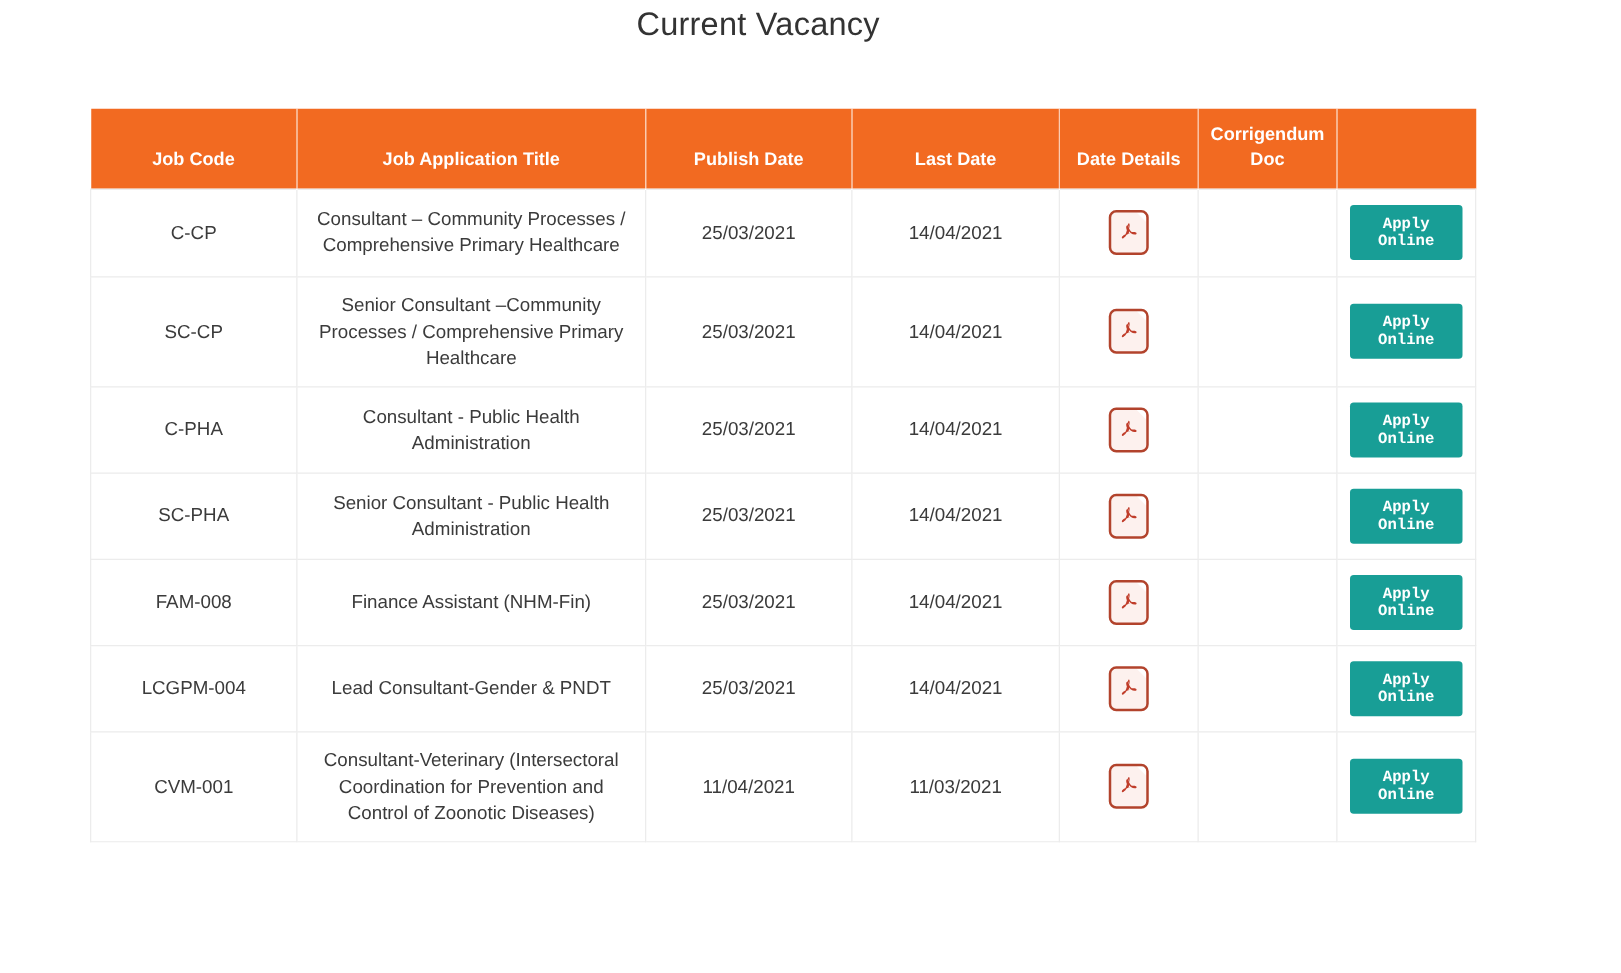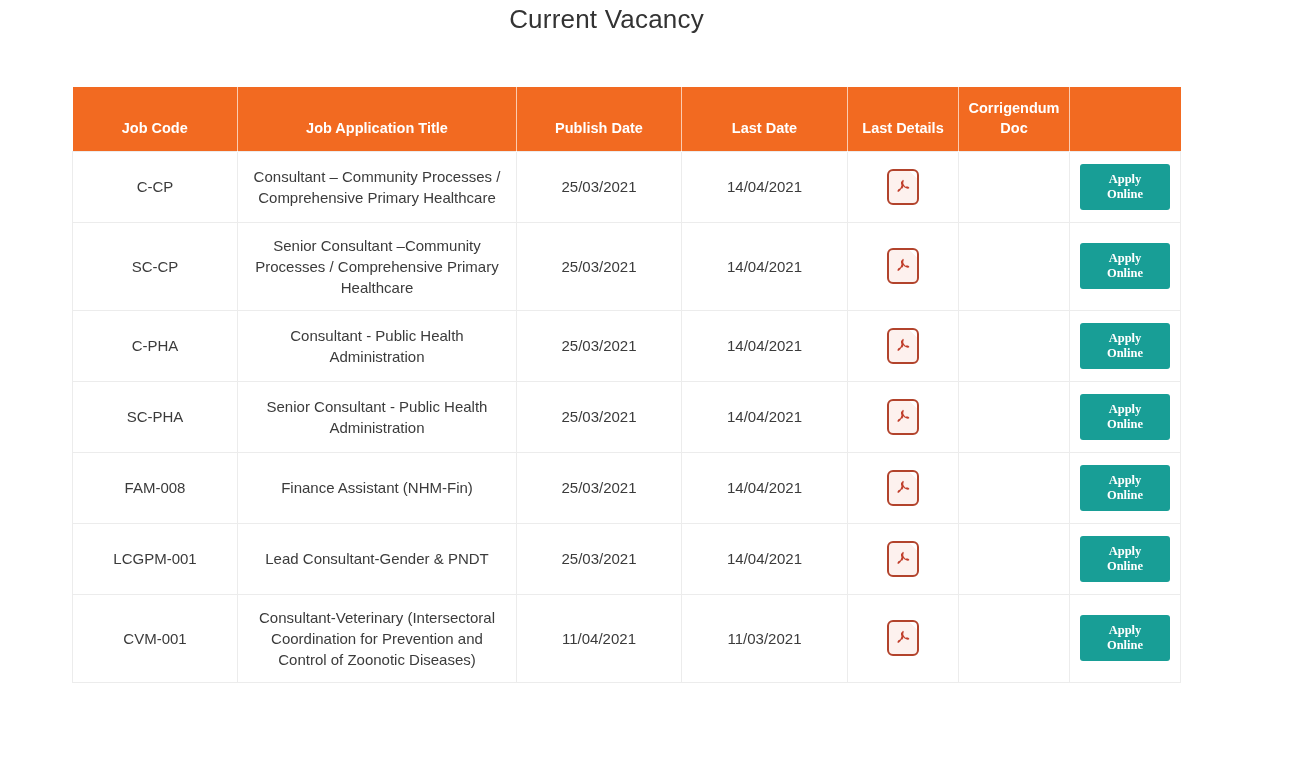--- a/index.html
+++ b/index.html
@@ -58,21 +58,21 @@
     height: 36px;
     border: 2px solid #b2432c;
     border-radius: 6px;
     background: linear-gradient(225deg, #ffffff 0%, #ffffff 13%, #fdf1ee 13%, #fdf1ee 100%);
   }
   .apply {
     background: #189e96;
     color: #ffffff;
     border: none;
     border-radius: 3px;
-    font-family: Liberation Serif, serif;
+    font-family: Liberation Mono, monospace;
     font-size: 12.5px;
     font-weight: 700;
     padding: 8px 11px;
     cursor: pointer;
   }
 </style>
 </head>
 <body>
 
 <div class="page">
@@ -88,21 +88,21 @@
         <col style="width:111px">
         <col style="width:111px">
         <col style="width:111px">
       </colgroup>
       <thead>
         <tr>
           <th>Job Code</th>
           <th>Job Application Title</th>
           <th>Publish Date</th>
           <th>Last Date</th>
-          <th>Last Details</th>
+          <th>Date Details</th>
           <th>Corrigendum Doc</th>
           <th></th>
         </tr>
       </thead>
       <tbody id="rows">
   <tr>
     <td>C-CP</td>
     <td>Consultant – Community Processes / Comprehensive Primary Healthcare</td>
     <td>25/03/2021</td>
     <td>14/04/2021</td>
@@ -195,21 +195,21 @@
         </span>
       </a>
     </td>
     <td></td>
     <td>
       <button class="apply">Apply Online</button>
     </td>
   </tr>
 
   <tr>
-    <td>LCGPM-001</td>
+    <td>LCGPM-004</td>
     <td>Lead Consultant-Gender &amp; PNDT</td>
     <td>25/03/2021</td>
     <td>14/04/2021</td>
     <td>
       <a href="#" class="pdf" aria-label="View details PDF">
         <span class="pdf-box">
           <svg viewBox="0 0 24 24" width="20" height="20" aria-hidden="true">
             <path fill="#c03d2a" d="M11.9 3.2c.5 0 .8.5.9 1 .2 1.1-.1 2.5-.5 3.9.6 1.3 1.5 2.6 2.5 3.5 1.5-.2 3.2-.2 4.1.4.6.4.8 1 .5 1.5-.3.4-1 .6-1.8.5-1.1-.1-2.4-.6-3.5-1.3-1.4.3-2.9.8-4.2 1.4-.7 1.2-1.5 2.3-2.3 3-.6.5-1.4.9-1.9.5-.5-.4-.4-1.1 0-1.7.6-.9 1.9-1.7 3.2-2.3.5-1.2 1-2.5 1.3-3.7-.5-1.3-.8-2.6-.6-3.6.1-.7.5-1.1 1.1-1.1zm.1 2.1c-.2.7-.1 1.5.1 2.3.2-.9.3-1.7.1-2.3h-.2zm.4 6.1c-.2.7-.5 1.4-.8 2.1.8-.3 1.6-.6 2.4-.8-.6-.6-1.1-1.3-1.6-2zm-4.1 4.8c-.6.4-1.1.8-1.4 1.2.5-.3 1-.7 1.4-1.2zm8.2-2.2c.5.2 1 .4 1.4.4-.4-.2-.9-.3-1.4-.4z"></path>
           </svg>
         </span>

